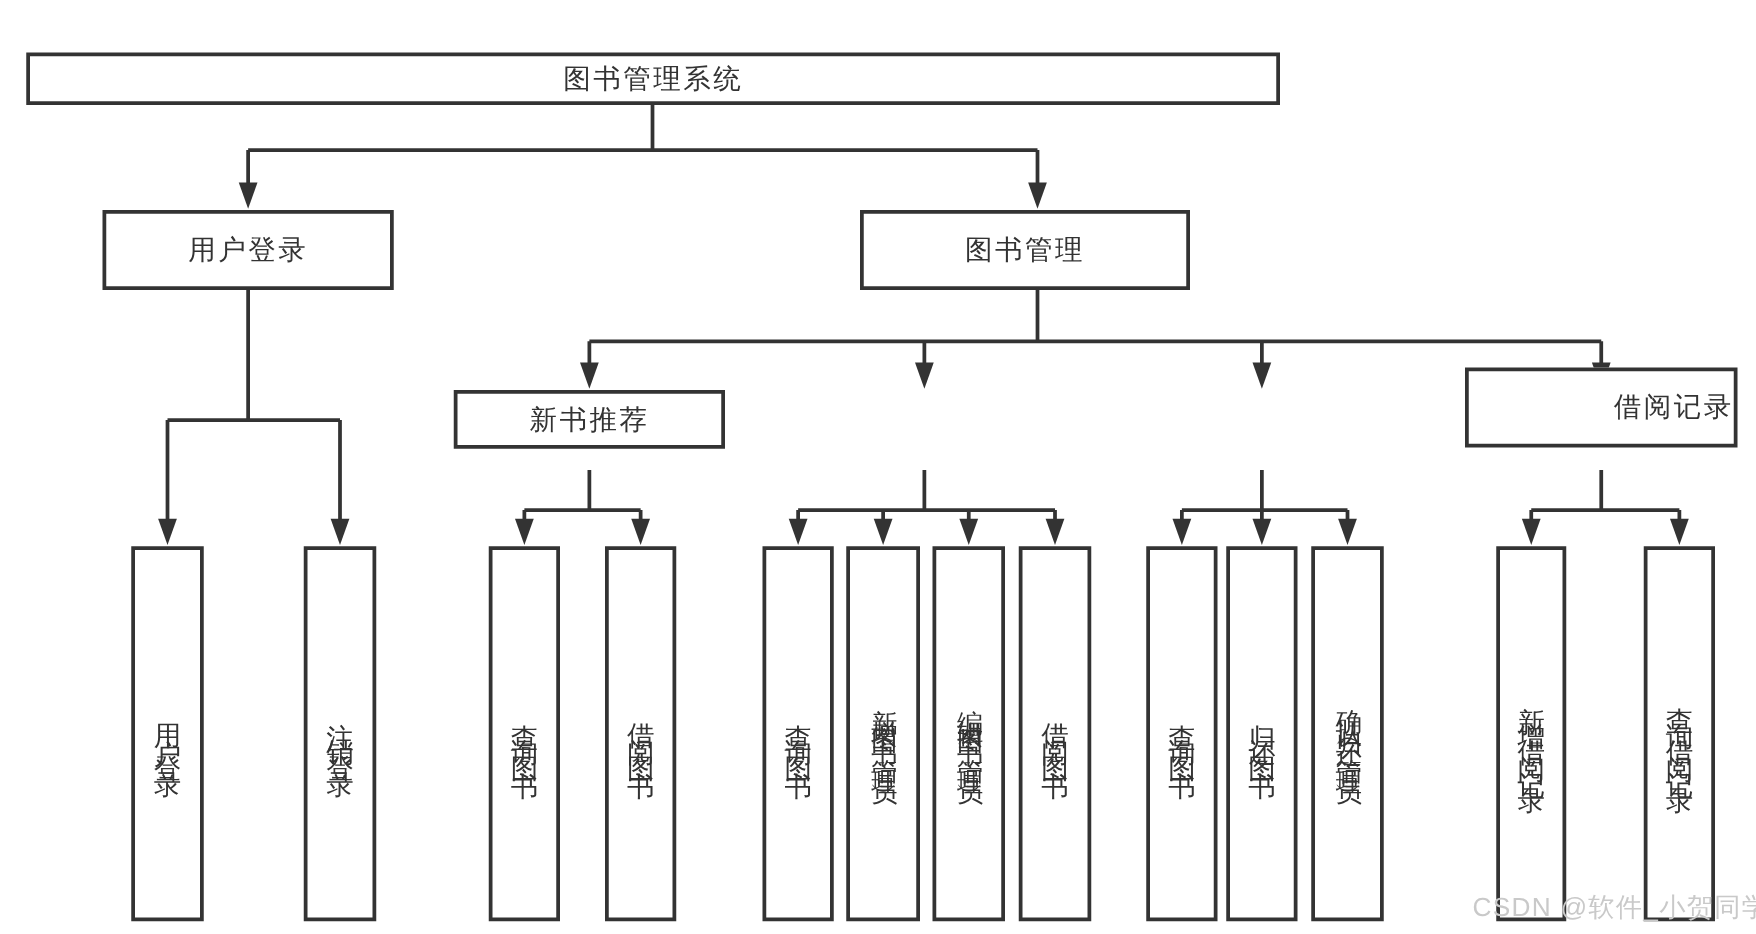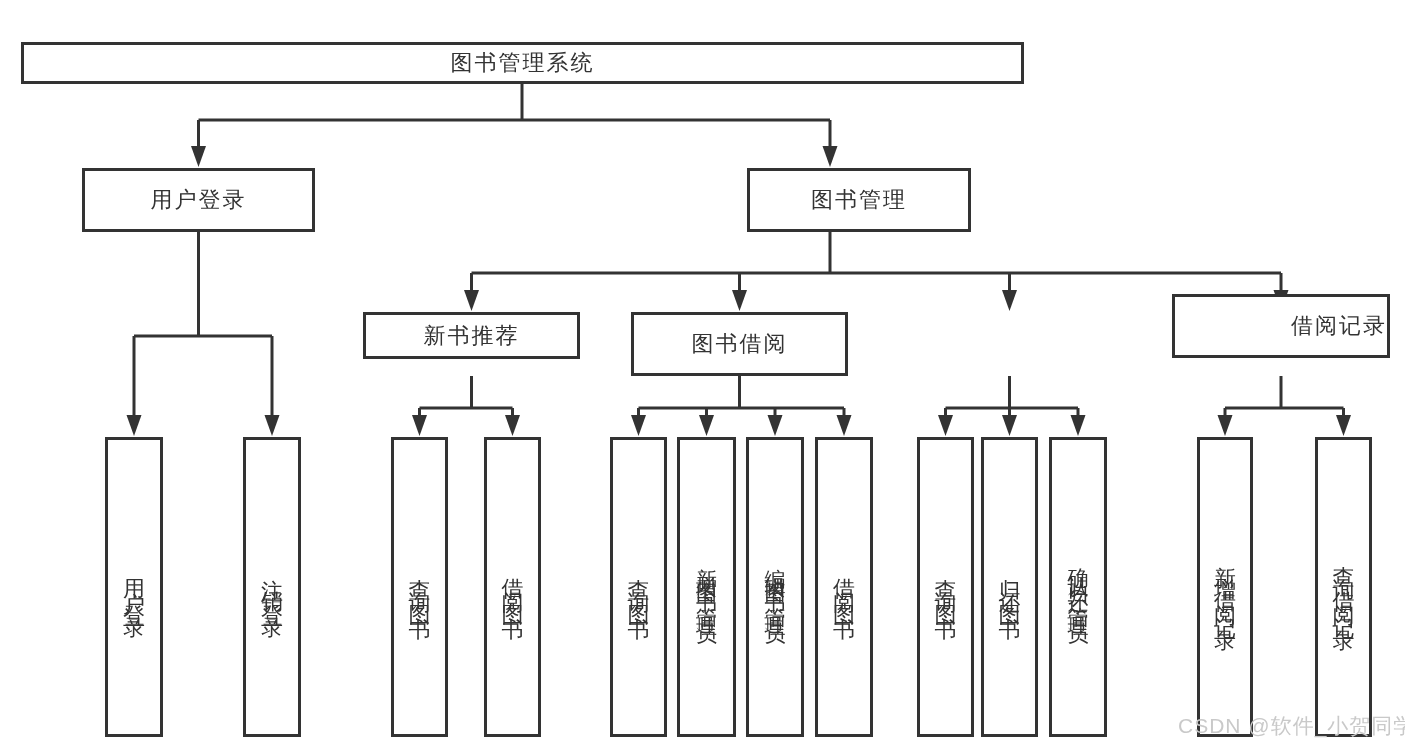--- a/index.html
+++ b/index.html
@@ -107,29 +107,26 @@
     <polygon class="ar" points="1343.5,436 1336,415 1351,415"></polygon>
   </svg>
 
   <div class="hbox" style="left:21px;top:10px;width:1003px;height:42px;margin-top:32px;">
     <span>图书管理系统</span>
   </div>
 
   <div class="hbox" style="left:82px;top:168px;width:233px;height:64px;">
     <span>用户登录</span>
   </div>
-  <div class="hbox" style="left:747px;top:168px;width:224px;height:64px;">
+  <div class="hbox" style="left:688px;top:168px;width:264px;height:64px;">
     <span>图书管理</span>
   </div>
 
   <div class="hbox" style="left:363px;top:312px;width:217px;height:47px;">
     <span>新书推荐</span>
-  </div>
-  <div class="hbox" style="left:631px;top:312px;width:217px;height:64px;">
-    <span>图书借阅</span>
   </div>
   <div class="hbox" style="left:1172px;top:294px;width:218px;height:64px;justify-content:flex-end;">
     <span>借阅记录</span>
   </div>
 
   <div class="vbox" style="left:105px;width:58px;">
     <span class="vtxt">用户登录</span>
   </div>
   <div class="vbox" style="left:243px;width:58px;">
     <span class="vtxt">注销登录</span>

